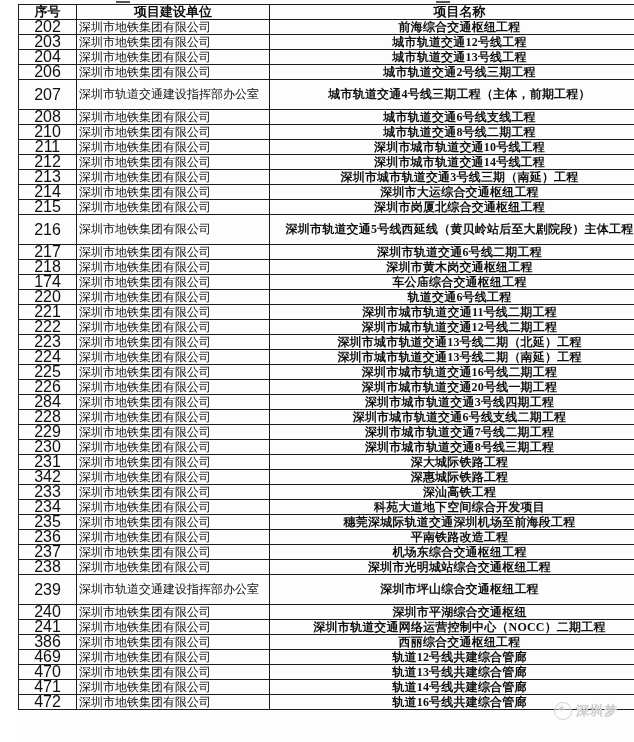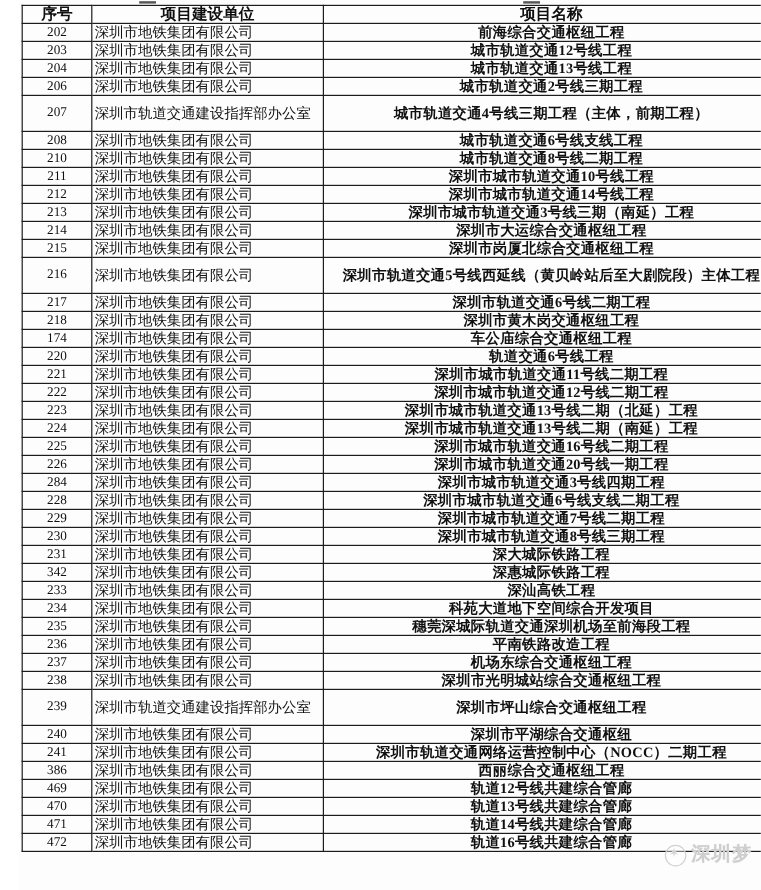--- a/index.html
+++ b/index.html
@@ -41,21 +41,21 @@
     color:#101010;
     overflow:hidden;
     white-space:nowrap;
   }
   .doc th {
     font-weight:bold;
     text-align:center;
     font-size:13px;
     height:14px;
   }
-  .doc td.no   { text-align:center; font-size:11px; font-family:Liberation Serif, serif; }
+  .doc td.no   { text-align:center; font-size:16px; font-family:Liberation Sans, sans-serif; }
   .doc td.unit { text-align:left; }
   .doc td.name { text-align:center; font-weight:bold; letter-spacing:0.2px; }
   .doc tr.tall td { height:29px; line-height:29px; }
 
   .watermark {
     position:absolute; left:538px; top:702px;
     display:flex; align-items:center; gap:4px;
     pointer-events:none;
   }
   .wm-icon {
@@ -64,21 +64,21 @@
     border-radius:50%;
     position:relative;
     background:rgba(255,255,255,0.4);
   }
   .wm-icon:before {
     content:"✶";
     position:absolute; left:2px; top:-1px;
     font-size:11px; color:#d2d2d2;
   }
   .wm-text {
-    font-size:16px; font-weight:bold;
+    font-size:13px; font-weight:bold;
     color:#cecece;
     letter-spacing:1px;
     font-family:"Liberation Sans","DejaVu Sans",sans-serif;
     text-shadow:0 0 1px #e6e6e6;
   }
 </style>
 </head>
 <body>
 
 <div class="page">

